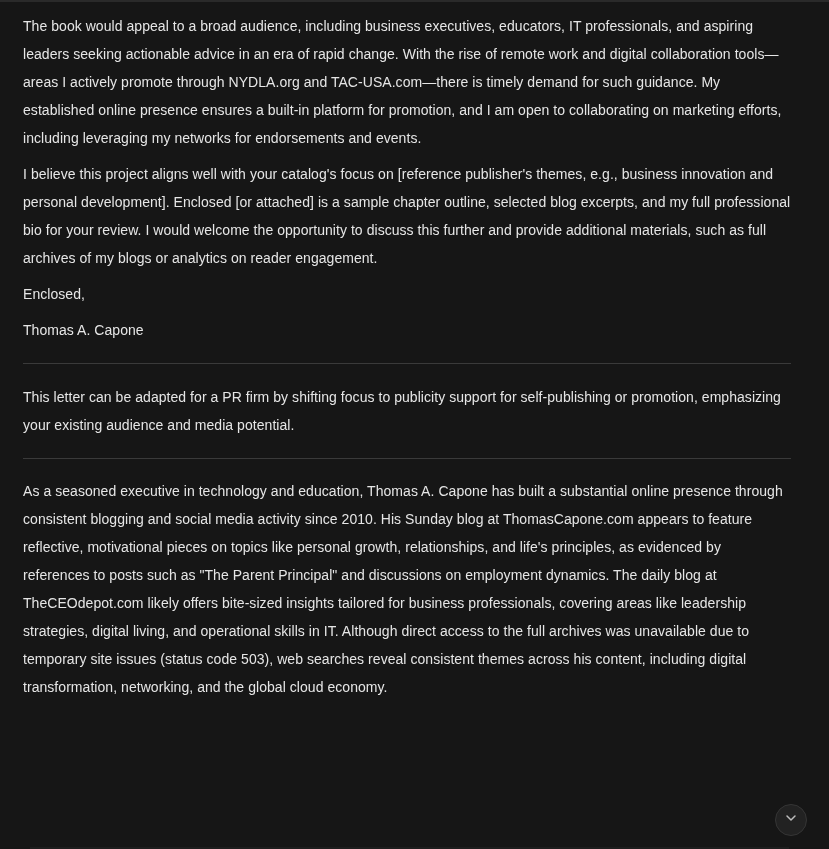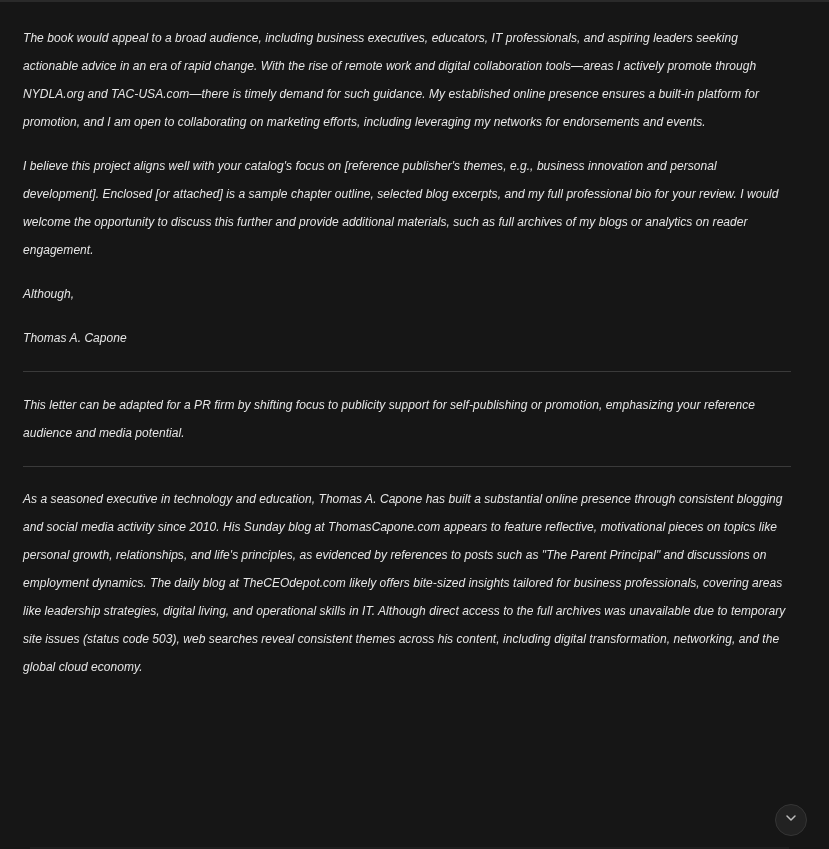--- a/index.html
+++ b/index.html
@@ -21,25 +21,24 @@
     height: 2px;
     background: #2a2a2a;
   }
   .content {
     position: absolute;
     left: 23px;
     top: 8px;
     width: 768px;
   }
   p {
-    margin: 16px 0 8px 0;
-    font-size: 12px;
+    margin: 4px 0 8px 0;
+    font-size: 14px;
     line-height: 28px;
     letter-spacing: 0.05px;
-    font-style: italic;
   }
   .divider {
     height: 1px;
     background: #3a3a3a;
     border: 0;
     margin: 0;
   }
   .div1 { margin-top: 19px; margin-bottom: 19px; }
   .div2 { margin-top: 19px; margin-bottom: 18px; }
   .scroll-btn {
@@ -66,26 +65,26 @@
   }
 </style>
 </head>
 <body>
 
 <div class="top-edge"></div>
 
 <div class="content">
   <p>The book would appeal to a broad audience, including business executives, educators, IT professionals, and aspiring leaders seeking actionable advice in an era of rapid change. With the rise of remote work and digital collaboration tools—areas I actively promote through NYDLA.org and TAC-USA.com—there is timely demand for such guidance. My established online presence ensures a built-in platform for promotion, and I am open to collaborating on marketing efforts, including leveraging my networks for endorsements and events.</p>
   <p>I believe this project aligns well with your catalog's focus on [reference publisher's themes, e.g., business innovation and personal development]. Enclosed [or attached] is a sample chapter outline, selected blog excerpts, and my full professional bio for your review. I would welcome the opportunity to discuss this further and provide additional materials, such as full archives of my blogs or analytics on reader engagement.</p>
-  <p>Although,</p>
+  <p>Enclosed,</p>
   <p>Thomas A. Capone</p>
 
   <hr class="divider div1">
 
-  <p>This letter can be adapted for a PR firm by shifting focus to publicity support for self-publishing or promotion, emphasizing your reference audience and media potential.</p>
+  <p>This letter can be adapted for a PR firm by shifting focus to publicity support for self-publishing or promotion, emphasizing your existing audience and media potential.</p>
 
   <hr class="divider div2">
 
   <p>As a seasoned executive in technology and education, Thomas A. Capone has built a substantial online presence through consistent blogging and social media activity since 2010. His Sunday blog at ThomasCapone.com appears to feature reflective, motivational pieces on topics like personal growth, relationships, and life's principles, as evidenced by references to posts such as "The Parent Principal" and discussions on employment dynamics. The daily blog at TheCEOdepot.com likely offers bite-sized insights tailored for business professionals, covering areas like leadership strategies, digital living, and operational skills in IT. Although direct access to the full archives was unavailable due to temporary site issues (status code 503), web searches reveal consistent themes across his content, including digital transformation, networking, and the global cloud economy.</p>
 </div>
 
 <div class="scroll-btn">
   <span>
     <svg width="14" height="14" viewBox="0 0 14 14">
       <polyline points="3,5 7,9 11,5" fill="none" stroke="#bdbdbd" stroke-width="1.5" stroke-linecap="round" stroke-linejoin="round"></polyline>

